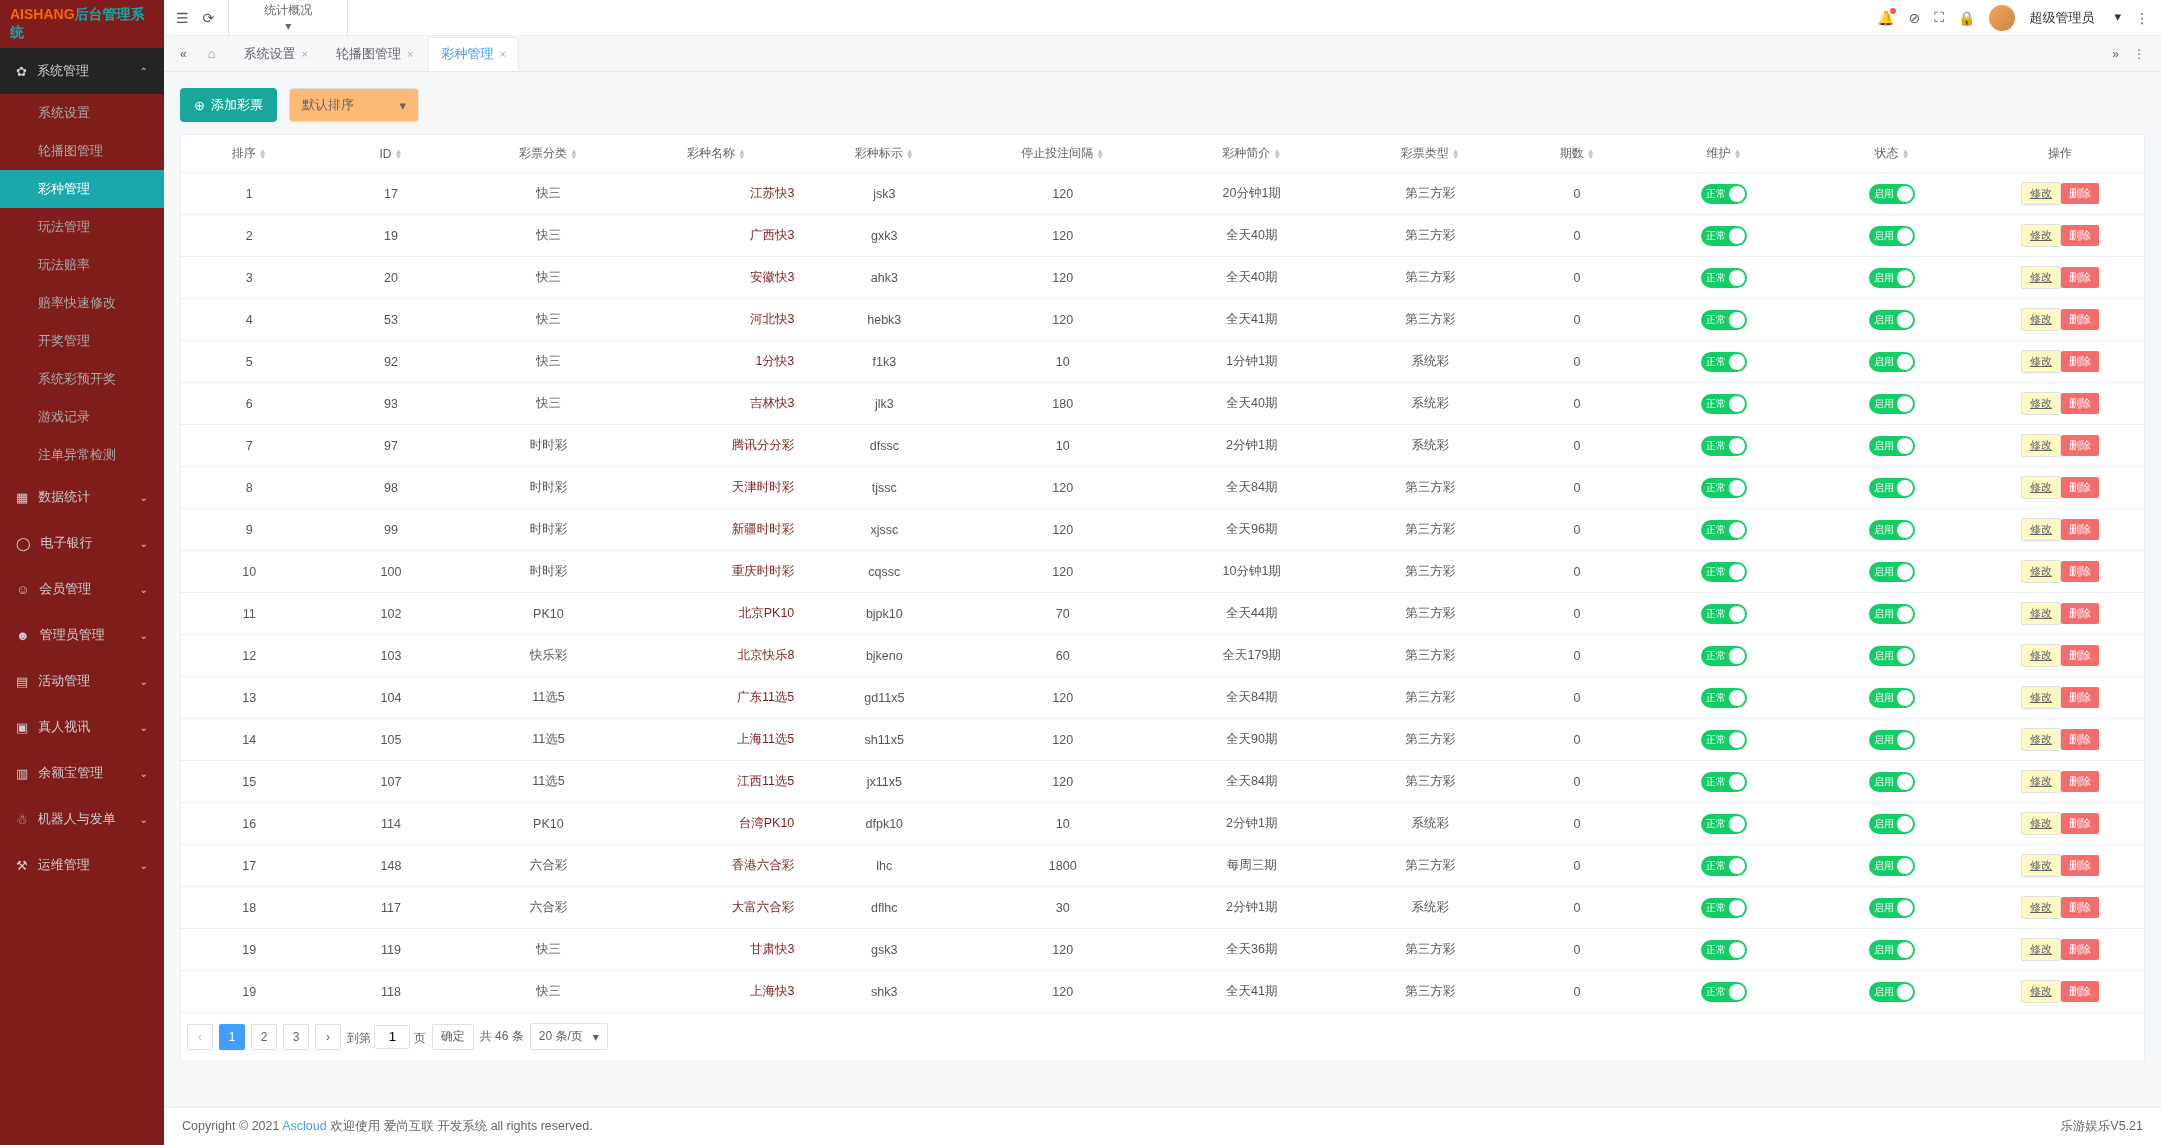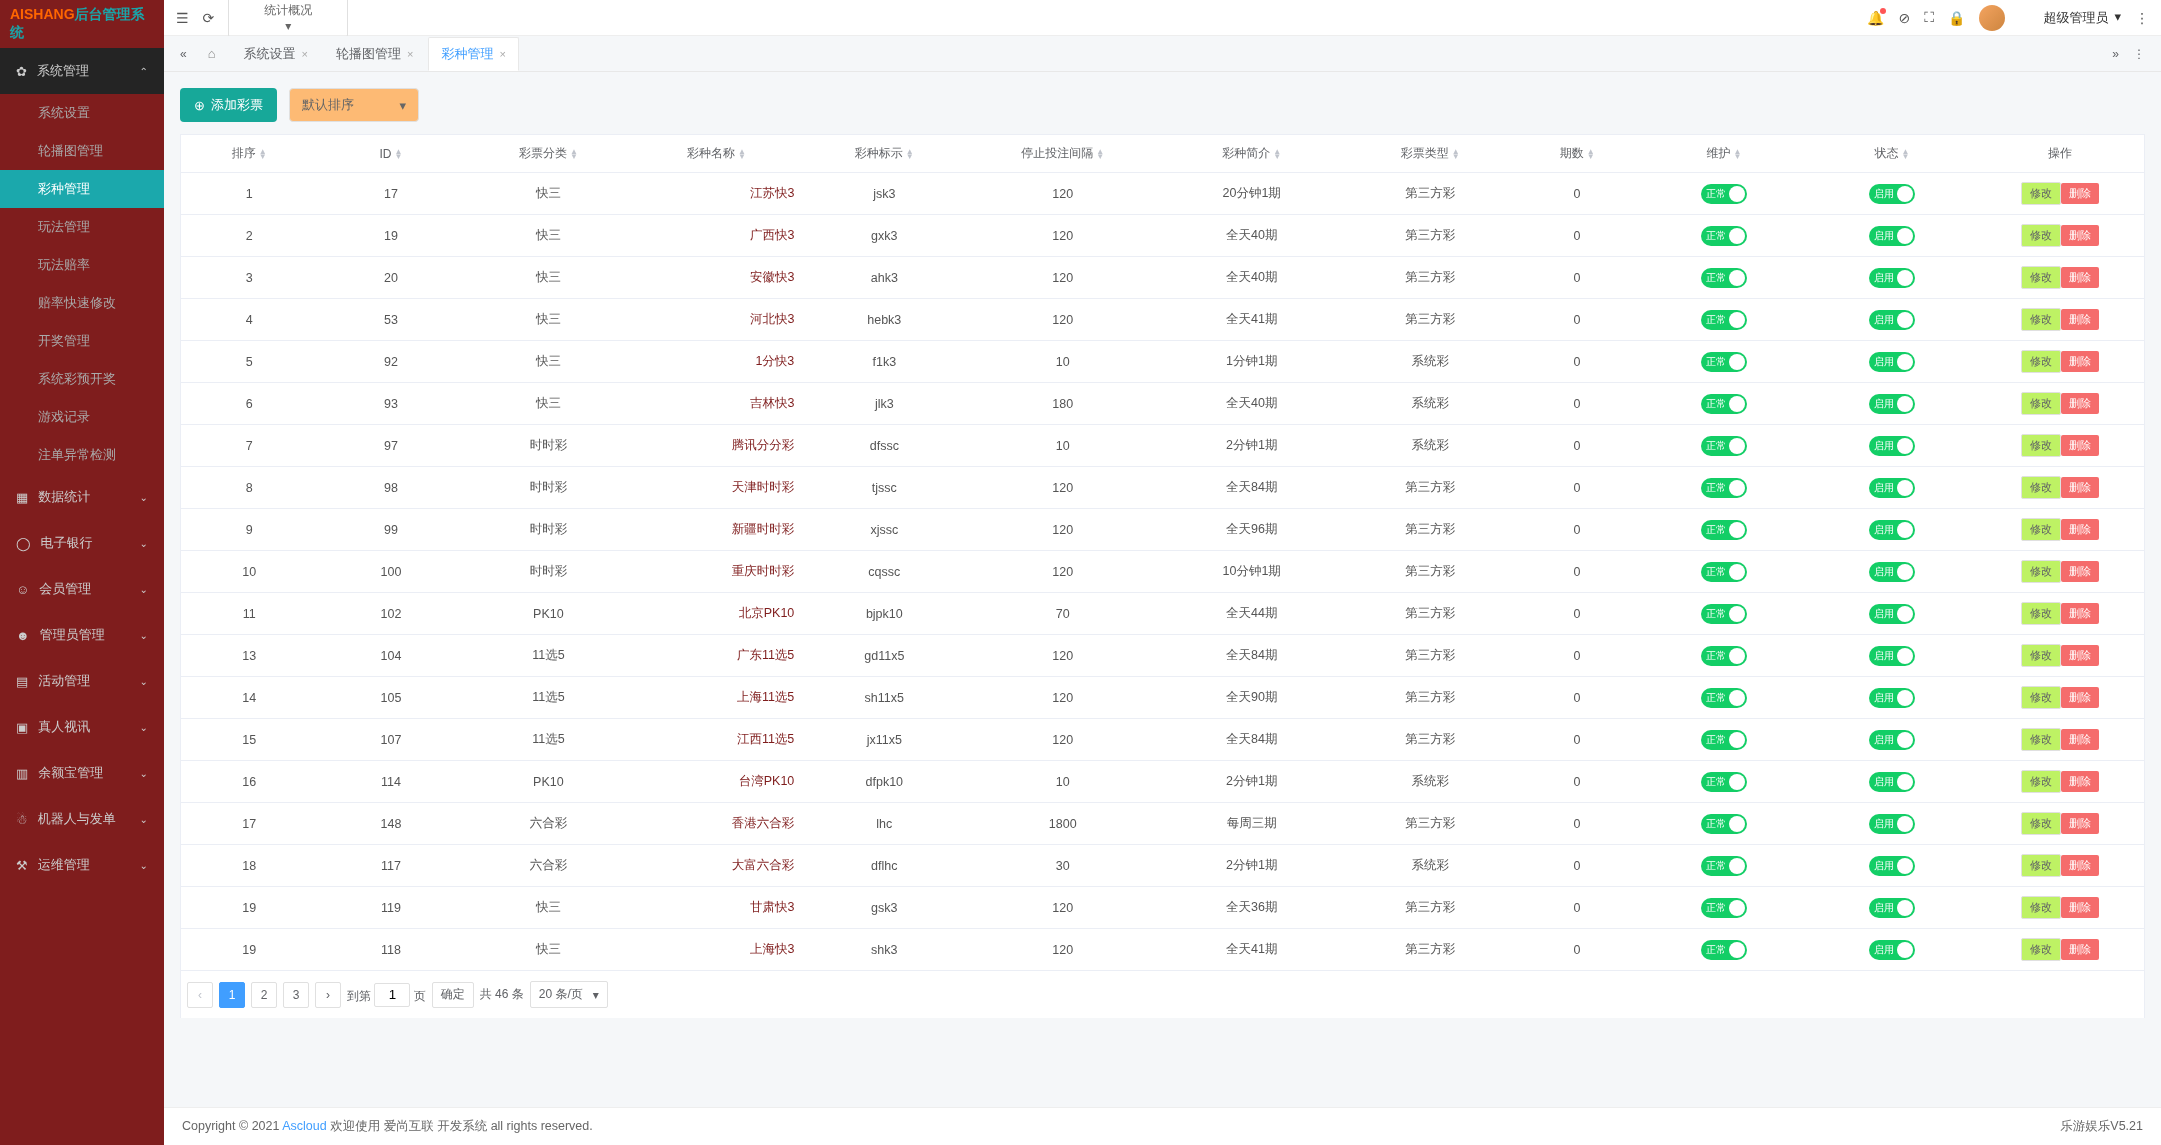--- a/index.html
+++ b/index.html
@@ -20,21 +20,21 @@
 .nav-item.active { background:#1ba8ac; color:#fff; }
 
 
 .main { flex:1; display:flex; flex-direction:column; min-width:0; }
 .topbar { height:36px; display:flex; align-items:center; padding:0 12px; background:#fff; border-bottom:1px solid #eee; gap:14px; }
 .topbar .sel { border:1px solid #e0e0e0; border-radius:3px; padding:4px 10px; width:120px; display:flex; justify-content:space-between; align-items:center; color:#666; font-size:12px;flex-direction:column; }
 .topbar .grow { flex:1; }
 .topbar .tico { color:#555; font-size:14px; cursor:pointer; position:relative; }
 .topbar .tico .dot { position:absolute; top:-2px; right:-2px; width:6px; height:6px; border-radius:50%; background:#ff5555; }
 .topbar .avatar { width:26px; height:26px; border-radius:50%; background:linear-gradient(135deg,#f4a460,#cd853f); }
-.topbar .user { display:flex; align-items:flex-start; gap:6px; font-size:13px; color:#333;margin-left:24px; }
+.topbar .user { display:flex; align-items:flex-start; gap:20px; font-size:13px; color:#333; }
 .tabs { height:36px; display:flex; align-items:center; padding:0 10px; background:#f5f7f9; border-bottom:1px solid #e8e8e8; gap:2px; }
 .tabs .tbtn { color:#606266; padding:0 6px; cursor:pointer; font-size:12px; }
 .tab { padding:7px 12px; font-size:13px; color:#606266; border:1px solid transparent; border-radius:2px 2px 0 0; display:flex; align-items:center; gap:6px; cursor:pointer; }
 .tab .cx { color:#aaa; font-size:11px; }
 .tab.active { background:#fff; border-color:#e8e8e8; border-bottom-color:#fff; color:#409EFF; }
 .tab.home-ic { font-size:13px; color:#888; }
 .tabs .grow { flex:1; }
 .content { flex:1; padding:16px; overflow:auto; }
 .toolbar { display:flex; gap:12px; margin-bottom:12px; }
 .btn-add { background:#17a899; color:#fff; border:none; padding:8px 14px; border-radius:4px; font-size:13px; display:flex; align-items:center; gap:6px; cursor:pointer; }
@@ -42,21 +42,21 @@
 
 
 .table { width:100%; background:#fff; border:1px solid #ebeef5; border-bottom:none; }
 table { width:100%; border-collapse:collapse; }
 th { background:#fff; padding:10px 6px; font-size:12px; font-weight:500; color:#606266; border-bottom:1px solid #ebeef5; text-align:center; }
 th .sort { display:inline-flex; flex-direction:column; vertical-align:middle; margin-left:3px; line-height:5px; font-size:8px; color:#c0c4cc; }
 td { padding:9px 6px; font-size:12.5px; color:#555; border-bottom:1px solid #ebeef5; text-align:center; }
 td.link { color:#7f1d1d;text-align:right; }
 .toggle { display:inline-flex; align-items:center; width:46px; height:20px; border-radius:10px; background:#13ce66; position:relative; color:#fff; font-size:10px; padding-left:5px; }
 .toggle::after { content:""; position:absolute; right:2px; width:16px; height:16px; border-radius:50%; background:#fff; }
-.edit-btn { border:1px solid #e0e0e0; background:#bef264; color:#606266; padding:3px 8px; font-size:11px; border-radius:2px; cursor:pointer; }
+.edit-btn { border:1px solid #e0e0e0; background:#fef9c3; color:#606266; padding:3px 8px; font-size:11px; border-radius:2px; cursor:pointer;text-decoration:underline; }
 .del-btn { background:#f56c6c; color:#fff; border:none; padding:3px 8px; font-size:11px; border-radius:2px; cursor:pointer; }
 
 
 .pager { display:flex; align-items:center; padding:10px 6px; gap:6px; font-size:12px; color:#606266; }
 .pager .pbtn { width:26px; height:26px; display:flex; align-items:center; justify-content:center; border:1px solid #e0e0e0; border-radius:2px; background:#fff; cursor:pointer; }
 .pager .pbtn.active { background:#409EFF; color:#fff; border-color:#409EFF; }
 .pager .pbtn.dis { color:#c0c4cc; cursor:not-allowed; }
 .pager .jump input { width:36px; height:24px; text-align:center; border:1px solid #e0e0e0; border-radius:2px; }
 .pager .sizesel { border:1px solid #e0e0e0; padding:4px 8px; border-radius:2px; background:#fff; display:flex; align-items:center; gap:10px; }
 
@@ -369,20 +369,34 @@
                 <td>bjpk10</td>
                 <td>70</td>
                 <td>全天44期</td>
                 <td>第三方彩</td>
                 <td>0</td>
                 <td><span class="toggle">正常</span></td>
                 <td><span class="toggle">启用</span></td>
                 <td><button class="edit-btn">修改</button><button class="del-btn">删除</button></td>
               </tr>
               <tr>
+                <td>12</td>
+                <td>103</td>
+                <td>快乐彩</td>
+                <td class="link">北京快乐8</td>
+                <td>bjkeno</td>
+                <td>60</td>
+                <td>全天179期</td>
+                <td>第三方彩</td>
+                <td>0</td>
+                <td><span class="toggle">正常</span></td>
+                <td><span class="toggle">启用</span></td>
+                <td><button class="edit-btn">修改</button><button class="del-btn">删除</button></td>
+              </tr>
+              <tr>
                 <td>13</td>
                 <td>104</td>
                 <td>11选5</td>
                 <td class="link">广东11选5</td>
                 <td>gd11x5</td>
                 <td>120</td>
                 <td>全天84期</td>
                 <td>第三方彩</td>
                 <td>0</td>
                 <td><span class="toggle">正常</span></td>

